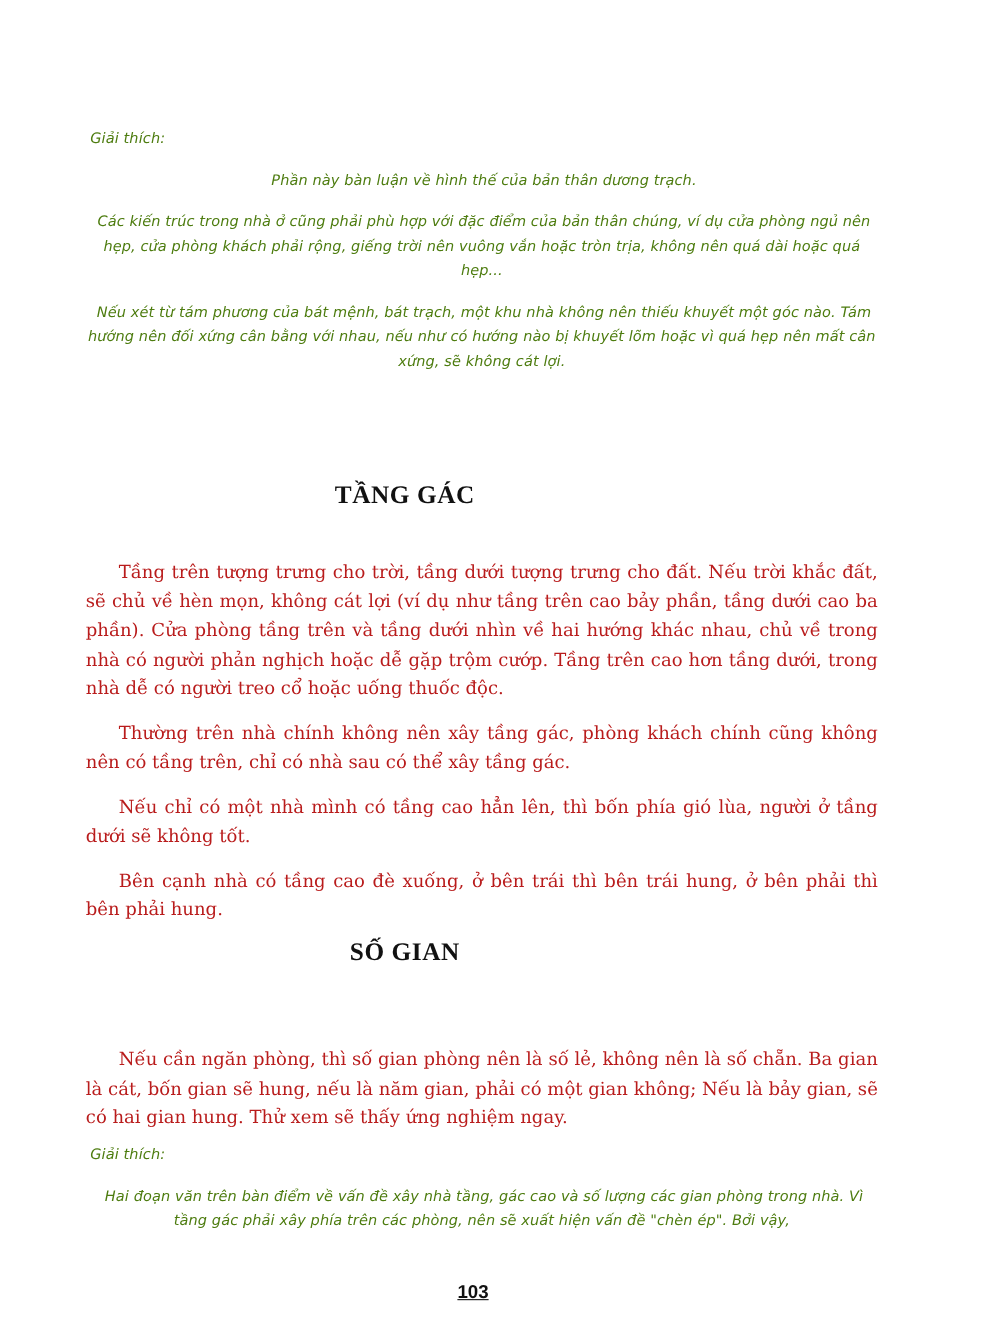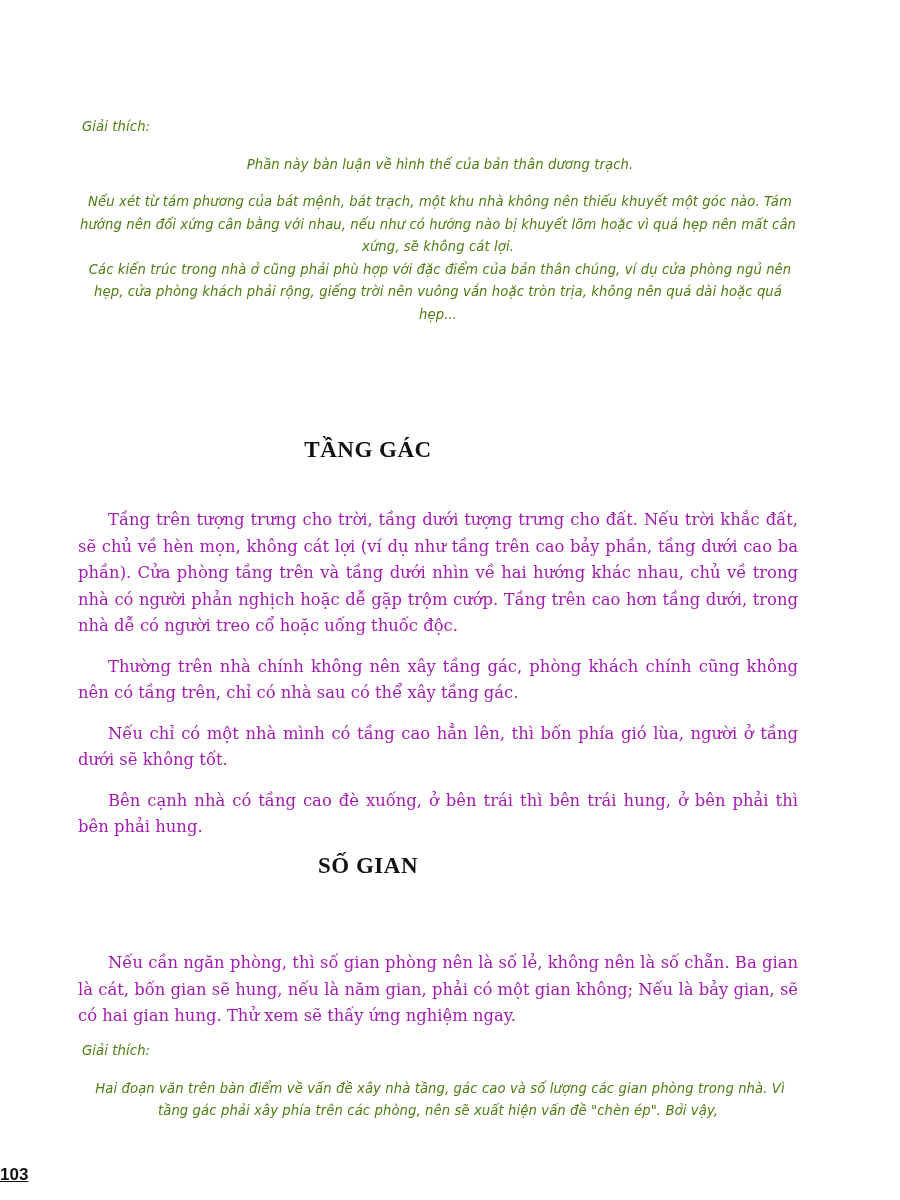--- a/index.html
+++ b/index.html
@@ -42,21 +42,21 @@
     }
     .note .para {
       text-indent: 4px;
       text-align: center;
     }
     .note .gap { height: 15px; }
     
     .body {
       font-family: "DejaVu Serif", serif;
       font-size: 16.4px;
-      color: #a21caf;
+      color: #b91c1c;
       text-align: justify;
     }
     .body p {
       margin: 0 0 14px 0;
       line-height: 26.5px;
       text-indent: 30px;
     }
     .heading {
       position: absolute;
       left: 0;
@@ -65,40 +65,40 @@
       font-family: "Liberation Serif", serif;
       font-weight: bold;
       font-size: 23px;
       letter-spacing: 0.5px;
       color: #111;
     }
     .page-number {
       position: absolute;
       left: 0;
       width: 860px;
-      text-align: left;
+      text-align: center;
       top: 1165px;
       font-family: "Liberation Sans", sans-serif;
       font-weight: bold;
       font-size: 17px;
       color: #111;
       text-decoration: underline;
     }
   </style>
 </head>
 <body>
 
 <div class="page">
 
   <div class="block note" style="top:116px;">
     <p class="label">Giải thích:</p>
     <div class="gap"></div>
     <p class="para" style="margin-bottom:15px;">Phần này bàn luận về hình thế của bản thân dương trạch.</p>
+    <p class="para" style="margin-bottom:15px;">Các kiến trúc trong nhà ở cũng phải phù hợp với đặc điểm của bản thân chúng, ví dụ cửa phòng ngủ nên hẹp, cửa phòng khách phải rộng, giếng trời nên vuông vắn hoặc tròn trịa, không nên quá dài hoặc quá hẹp...</p>
     <p class="para">Nếu xét từ tám phương của bát mệnh, bát trạch, một khu nhà không nên thiếu khuyết một góc nào. Tám hướng nên đối xứng cân bằng với nhau, nếu như có hướng nào bị khuyết lõm hoặc vì quá hẹp nên mất cân xứng, sẽ không cát lợi.</p>
-    <p class="para" style="margin-bottom:15px;">Các kiến trúc trong nhà ở cũng phải phù hợp với đặc điểm của bản thân chúng, ví dụ cửa phòng ngủ nên hẹp, cửa phòng khách phải rộng, giếng trời nên vuông vắn hoặc tròn trịa, không nên quá dài hoặc quá hẹp...</p>
   </div>
 
   <div class="heading" style="top:437px;">TẦNG GÁC</div>
 
   <div class="block body" style="top:507px;">
     <p>Tầng trên tượng trưng cho trời, tầng dưới tượng trưng cho đất. Nếu trời khắc đất, sẽ chủ về hèn mọn, không cát lợi (ví dụ như tầng trên cao bảy phần, tầng dưới cao ba phần). Cửa phòng tầng trên và tầng dưới nhìn về hai hướng khác nhau, chủ về trong nhà có người phản nghịch hoặc dễ gặp trộm cướp. Tầng trên cao hơn tầng dưới, trong nhà dễ có người treo cổ hoặc uống thuốc độc.</p>
     <p>Thường trên nhà chính không nên xây tầng gác, phòng khách chính cũng không nên có tầng trên, chỉ có nhà sau có thể xây tầng gác.</p>
     <p>Nếu chỉ có một nhà mình có tầng cao hẳn lên, thì bốn phía gió lùa, người ở tầng dưới sẽ không tốt.</p>
     <p>Bên cạnh nhà có tầng cao đè xuống, ở bên trái thì bên trái hung, ở bên phải thì bên phải hung.</p>
   </div>

